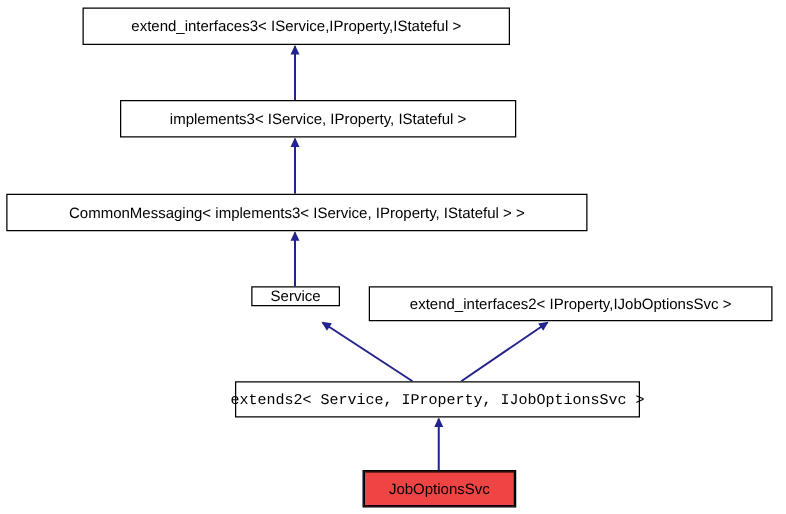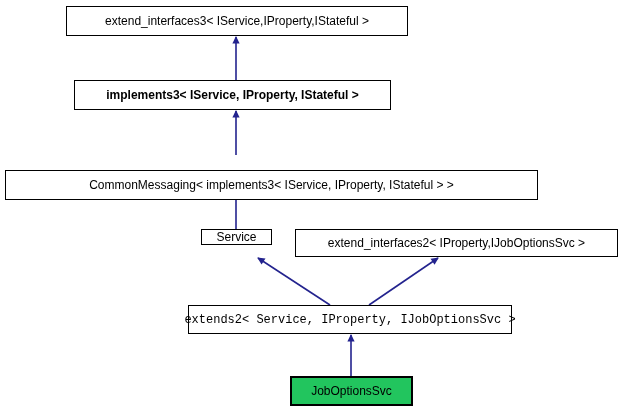--- a/index.html
+++ b/index.html
@@ -34,21 +34,21 @@
     line-height: 1;
     letter-spacing: 0px;
     display: flex;
     align-items: center;
     justify-content: center;
     white-space: nowrap;
     text-align: center;
     z-index: 2;
   }
   .node.current {
-    background: #22c55e;
+    background: #ef4444;
     border: 1px solid #000000;
     box-shadow: 0 0 0 1px #000000;
     text-align: right;
   }
   .node-label {
     display: block;
     padding: 0 6px;
   }
 </style>
 </head>
@@ -69,25 +69,25 @@
         <line x1="330" y1="305" x2="258" y2="258" stroke="#23238e" stroke-width="1.6" marker-end="url(#arrowUp)"></line>
         <line x1="369" y1="305" x2="438" y2="258" stroke="#23238e" stroke-width="1.6" marker-end="url(#arrowUp)"></line>
         <line x1="351" y1="377" x2="351" y2="335" stroke="#23238e" stroke-width="1.6" marker-end="url(#arrowUp)"></line>
       </g>
   </svg>
 
   <div class="node" style="left: 66px; top: 6px; width: 342px; height: 30px;">
     <span class="node-label">extend_interfaces3&lt; IService,IProperty,IStateful &gt;</span>
   </div>
 
-  <div class="node" style="left: 74px; top: 80px; width: 317px; height: 30px; font-weight: bold;">
+  <div class="node" style="left: 96px; top: 80px; width: 317px; height: 30px;">
     <span class="node-label">implements3&lt; IService, IProperty, IStateful &gt;</span>
   </div>
 
-  <div class="node" style="left: 5px; top: 170px; width: 533px; height: 30px;">
+  <div class="node" style="left: 5px; top: 155px; width: 465px; height: 30px;">
     <span class="node-label">CommonMessaging&lt; implements3&lt; IService, IProperty, IStateful &gt; &gt;</span>
   </div>
 
   <div class="node" style="left: 201px; top: 229px; width: 71px; height: 16px;">
     <span class="node-label">Service</span>
   </div>
 
   <div class="node" style="left: 295px; top: 229px; width: 323px; height: 28px;">
     <span class="node-label">extend_interfaces2&lt; IProperty,IJobOptionsSvc &gt;</span>
   </div>

